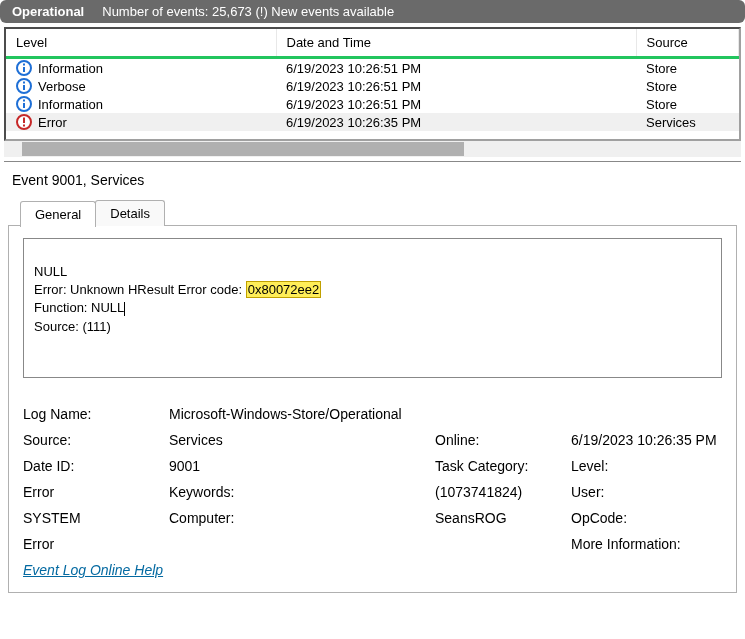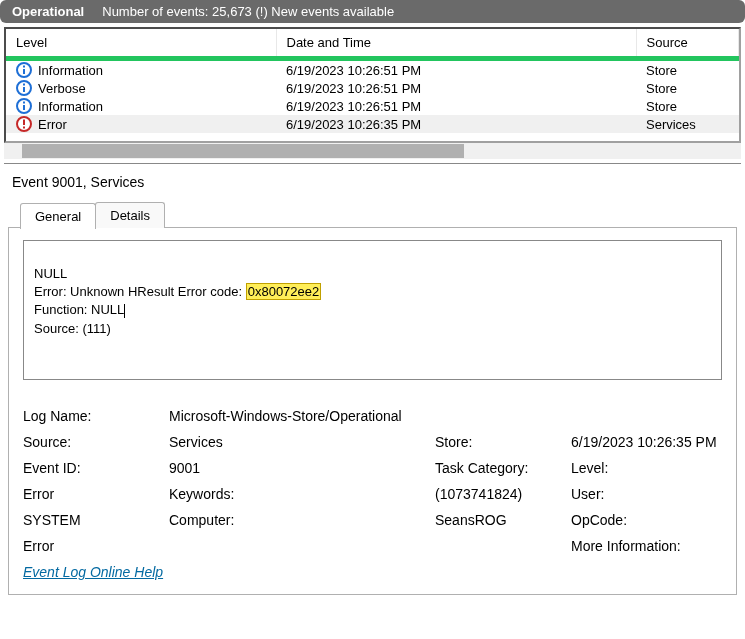--- a/index.html
+++ b/index.html
@@ -35,21 +35,21 @@
 .grid {
   width: 100%;
   border-collapse: collapse;
 }
 .grid th {
   text-align: left;
   font-weight: 400;
   background: #fff;
   padding: 6px 10px;
   border-right: 1px solid #e8e8e8;
-  border-bottom: 5px solid #22c55e;
+  border-bottom: 3px solid #22c55e;
 }
 .grid td {
   padding: 1px 10px;
   vertical-align: middle;
 }
 .grid tr.row-sel td { background: #f0f0f0; }
 .cell-level { display: flex; align-items: center; gap: 6px; }
 
 .icon {
   width: 16px; height: 16px;
@@ -260,24 +260,24 @@
       <div><span>Function: NULL</span><span class="text-cursor"></span></div>
       <div>Source:  (111)</div>
     </div>
 
     <div class="prop-grid">
       <div class="k">Log Name:</div>
       <div style="grid-column: span 3;">Microsoft-Windows-Store/Operational</div>
 
       <div class="k">Source:</div>
       <div>Services</div>
-      <div class="k">Store:</div>
+      <div class="k">Online:</div>
       <div>6/19/2023 10:26:35 PM</div>
 
-      <div class="k">Event ID:</div>
+      <div class="k">Date ID:</div>
       <div>9001</div>
       <div class="k">Task Category:</div>
 
       <div class="k">Level:</div>
       <div>Error</div>
       <div class="k">Keywords:</div>
       <div>(1073741824)</div>
 
       <div class="k">User:</div>
       <div>SYSTEM</div>

